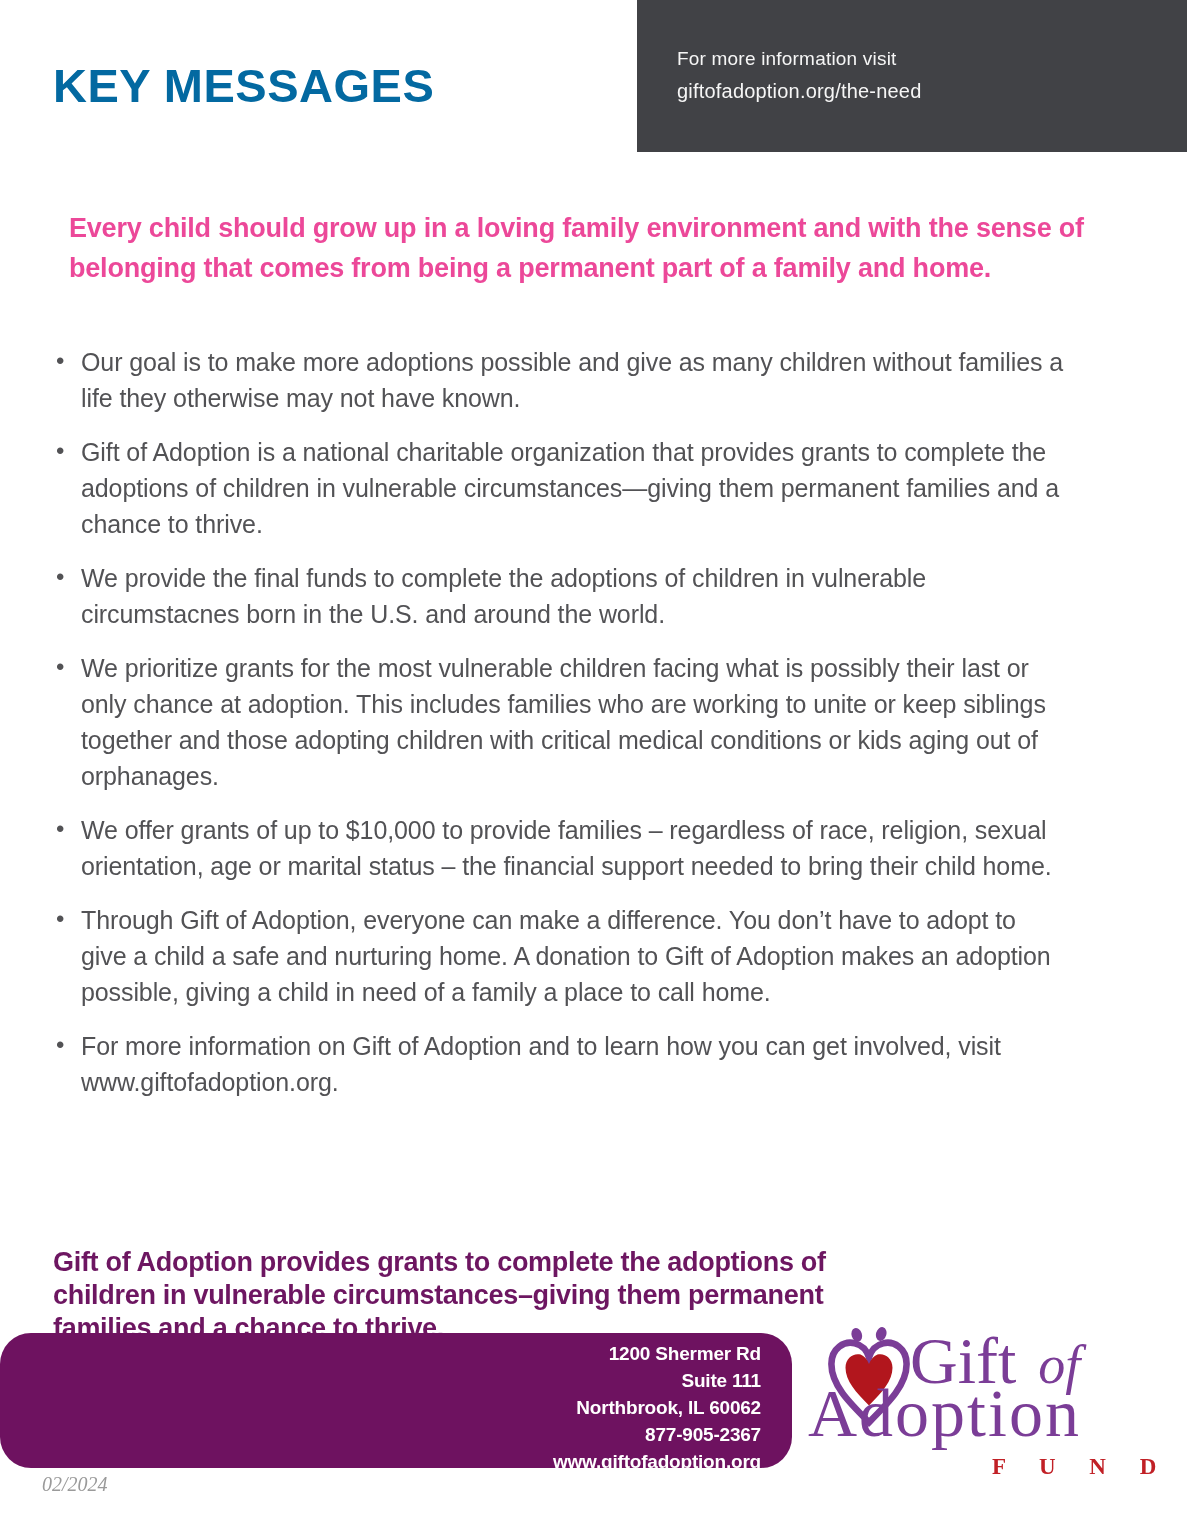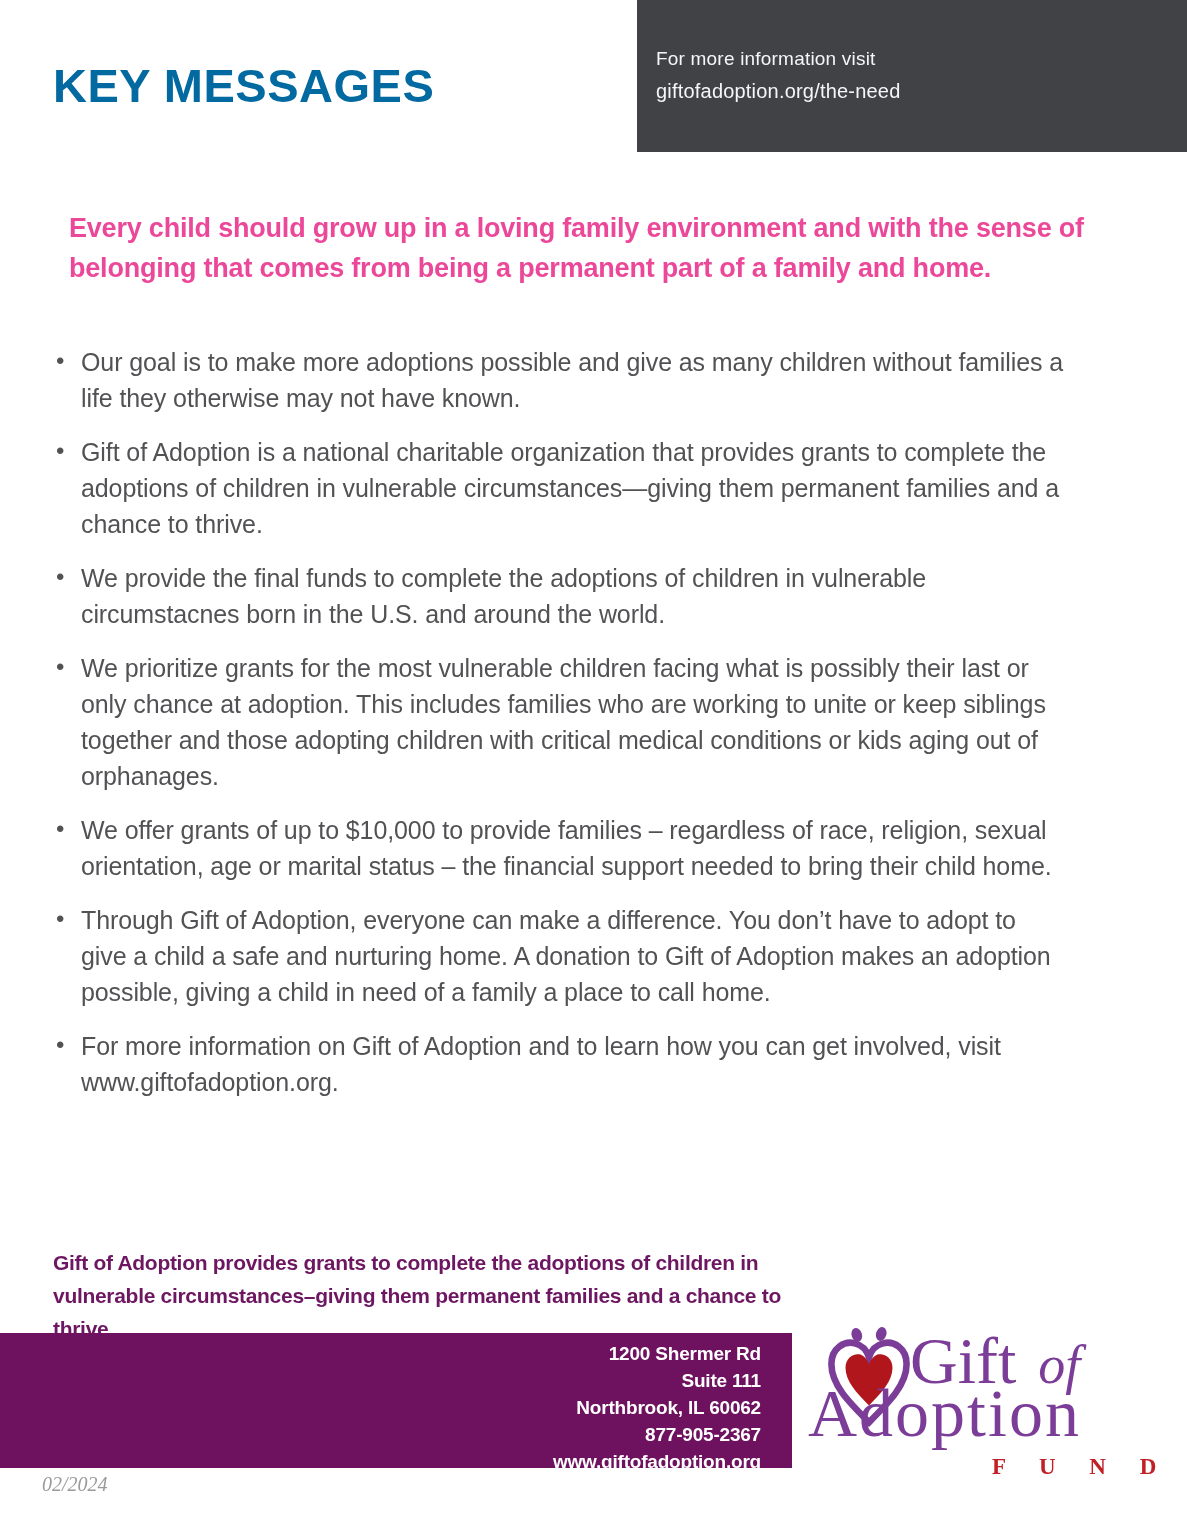--- a/index.html
+++ b/index.html
@@ -22,21 +22,21 @@
     color: #0369a1;
     margin: 0;
   }
   .info-box {
     position: absolute;
     left: 637px; top: 0;
     width: 550px; height: 152px;
     box-sizing: border-box;
     background: #414246;
     color: #f6f6f6;
-    padding: 48px 16px 0 19px;
+    padding: 48px 16px 0 40px;
   }
   .info-label { font-size: 19px; letter-spacing: 0.2px; }
   .info-url { font-size: 20px; margin-top: 10px; letter-spacing: 0.2px; }
 
   
   .intro {
     position: absolute;
     left: 53px; top: 192px;
     width: 1050px;
     margin: 16px;
@@ -68,33 +68,34 @@
     font-size: 24px;
     color: #525255;
   }
 
   
   .tagline {
     position: absolute;
     left: 53px; top: 1246px;
     width: 780px;
     margin: 0;
-    font-size: 21px;
+    font-size: 27px;
     font-weight: bold;
     line-height: 33px;
     letter-spacing: -0.3px;
     color: #6d1661;
   }
 
   
   .footer-bar {
     position: absolute;
     left: 0; top: 1333px;
     width: 792px; height: 135px;
     background: #6e1260;
+    border-radius: 31px;
   }
   .address {
     position: absolute;
     right: 31px; top: 7px;
     text-align: right;
     color: #ffffff;
     font-size: 19px;
     font-weight: bold;
     line-height: 27px;
     letter-spacing: -0.2px;

